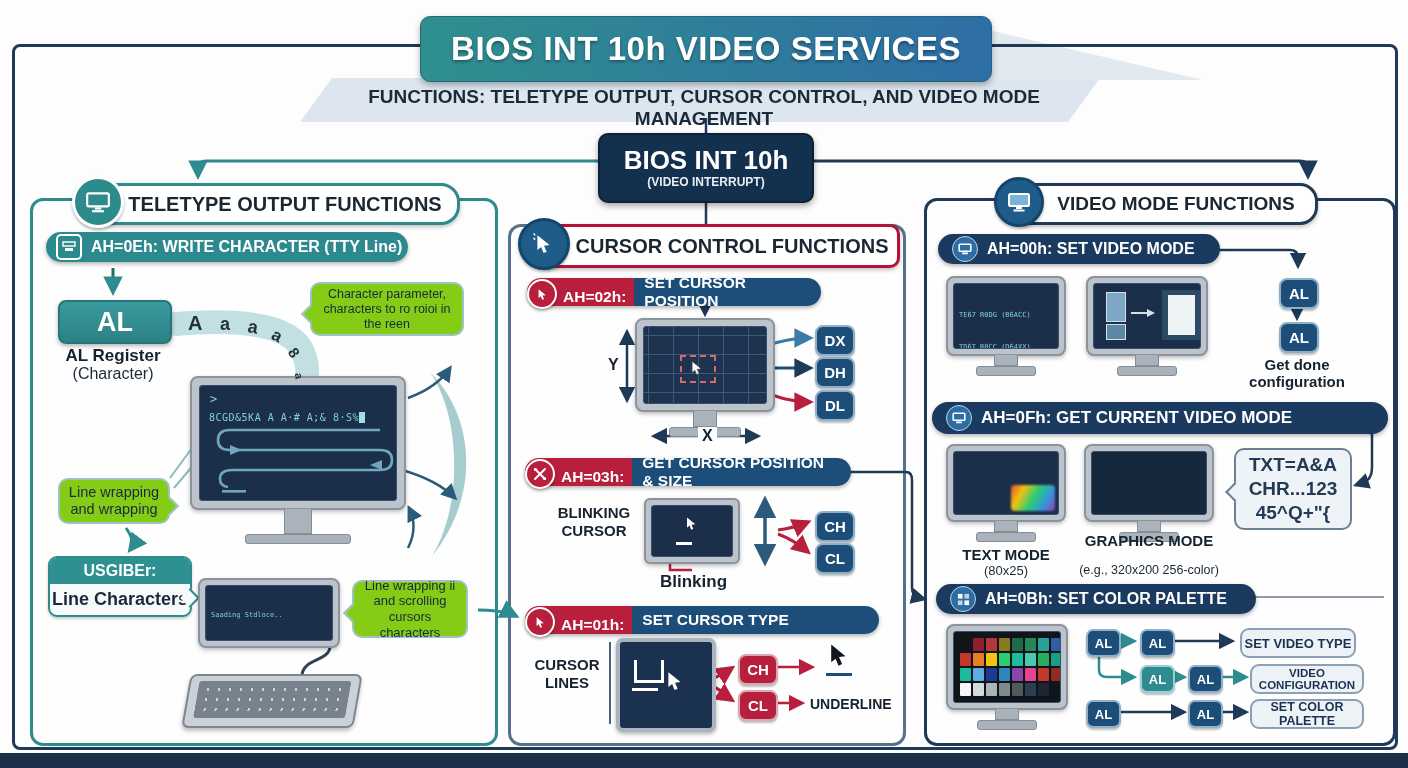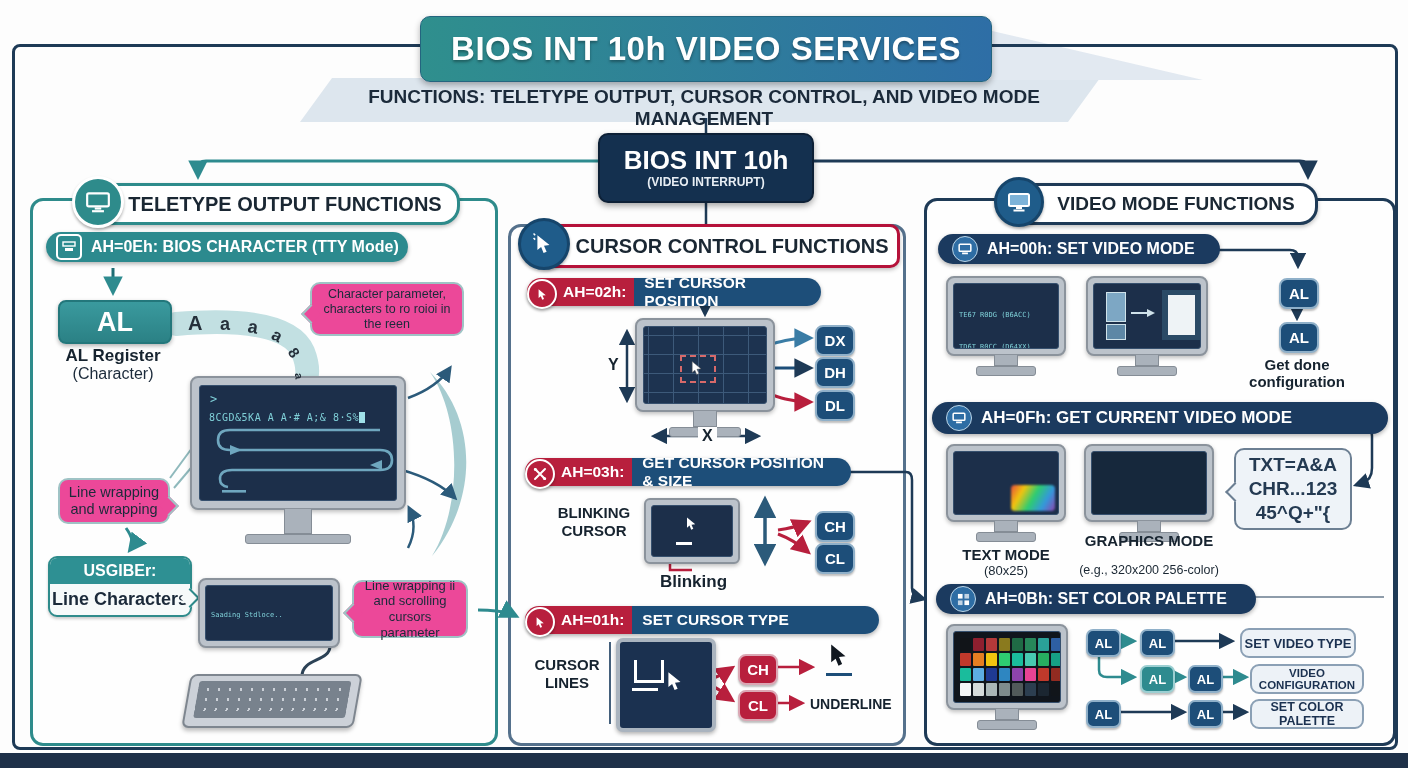--- a/index.html
+++ b/index.html
@@ -22,36 +22,36 @@
   .panel{position:absolute;background:#fefefe;border-radius:13px;z-index:1;}
   .p-left{left:30px;top:198px;width:462px;height:542px;border:3px solid #2e8b8b;}
   .p-mid{left:508px;top:224px;width:392px;height:516px;border:3px solid #55718c;}
   .p-right{left:924px;top:198px;width:466px;height:542px;border:3px solid #1e3a56;}
   
   .hpill{position:absolute;background:#fff;display:flex;align-items:center;justify-content:center;font-weight:700;z-index:3;box-shadow:0 2px 4px rgba(0,0,0,.25);}
   .hcircle{position:absolute;border-radius:50%;display:flex;align-items:center;justify-content:center;z-index:4;box-shadow:0 2px 3px rgba(0,0,0,.3);}
   
   .fnpill{position:absolute;display:flex;align-items:center;color:#fff;font-weight:700;z-index:3;box-shadow:0 2px 4px rgba(0,0,0,.3);}
   .fnpill .ic{flex:0 0 auto;display:flex;align-items:center;justify-content:center;border-radius:50%;}
-  .seg-red{background:#b81f3d;height:100%;display:flex;align-items:center;padding:0 8px 0 36px;border-radius:15px 0 0 15px;}
+  .seg-red{background:#b81f3d;height:100%;display:flex;align-items:flex-end;padding:0 8px 0 36px;border-radius:15px 0 0 15px;}
   .seg-navy{background:#1d4e79;height:100%;display:flex;align-items:center;padding:0 16px 0 10px;border-radius:0 15px 15px 0;flex:1;}
   
   .chip{position:absolute;width:36px;height:27px;border-radius:8px;background:#1d4e79;border:2px solid #8fb0c9;color:#fff;font-weight:700;font-size:15px;display:flex;align-items:center;justify-content:center;z-index:3;box-shadow:0 2px 2px rgba(0,0,0,.25);}
   .chip.red{background:#b81f3d;border-color:#dba7b4;}
   .chip.teal{background:#2e8b8f;border-color:#9ccfd2;}
   .chip.sm{width:31px;height:24px;font-size:13px;border-radius:7px;}
   
   .mon{position:absolute;z-index:3;}
   .mon-frame{background:#bcc3cb;border:2px solid #8b939c;border-radius:8px;padding:7px;box-shadow:0 2px 4px rgba(0,0,0,.25);}
   .mon-screen{background:#1c2f4a;border-radius:3px;position:relative;overflow:hidden;border:1px solid #36506e;}
   .neck{width:22px;height:15px;background:#aab2bb;margin:-1px auto 0;border:1px solid #858d96;border-top:none;}
   .base{width:70px;height:8px;background:#aab2bb;border:1px solid #858d96;border-radius:3px;margin:0 auto;}
   .scrtxt{position:absolute;color:#7fd0d8;font-family:"DejaVu Sans Mono",monospace;white-space:pre;}
   
-  .bubble{position:absolute;background:#ec4899;border:2px solid #9fc3c5;border-radius:10px;color:#1b2a3a;text-align:center;display:flex;flex-direction:column;align-items:center;justify-content:center;padding:4px 6px;z-index:3;box-sizing:border-box;}
+  .bubble{position:absolute;background:#84cc16;border:2px solid #9fc3c5;border-radius:10px;color:#1b2a3a;text-align:center;display:flex;flex-direction:column;align-items:center;justify-content:center;padding:4px 6px;z-index:3;box-sizing:border-box;}
   .bubble::after{content:"";position:absolute;width:12px;height:12px;background:inherit;transform:rotate(45deg);}
   .tail-l::after{left:-8px;top:45%;border-left:2px solid #9fc3c5;border-bottom:2px solid #9fc3c5;}
   .tail-r::after{right:-8px;top:45%;border-right:2px solid #9fc3c5;border-top:2px solid #9fc3c5;}
   .bubble.blue{background:#eef3f8;border-color:#6c7f93;}
   .bubble.blue::after{border-color:#6c7f93;}
   
   .callout{position:absolute;width:140px;border:2px solid #2e8b8b;border-radius:9px;overflow:visible;z-index:3;background:#f6fafa;box-shadow:0 2px 3px rgba(0,0,0,.2);}
   .callout .ch{background:#2e9093;color:#fff;font-weight:700;font-size:16px;text-align:center;padding:4px 0;border-radius:7px 7px 0 0;}
   .callout .cb{color:#1b2a3a;font-weight:700;font-size:18px;text-align:center;padding:5px 0;}
   .callout::after{content:"";position:absolute;right:-7px;top:58%;width:12px;height:12px;background:#f6fafa;border-right:2px solid #2e8b8b;border-top:2px solid #2e8b8b;transform:rotate(45deg);}
@@ -175,21 +175,21 @@
       </svg>
   </div>
 
   <div class="fnpill" style="left:46px;top:232px;width:352px;height:30px;background:#2c8a8e;border-radius:15px;font-size:16px;padding-left:10px;gap:9px;">
     <span class="ic" style="width:22px;height:22px;border:2px solid #fff;border-radius:5px;">
       <svg width="14" height="12" viewBox="0 0 14 12">
           <rect x="1" y="1" width="12" height="4" fill="none" stroke="#fff" stroke-width="1.4"></rect>
           <rect x="3" y="7" width="8" height="3" fill="#fff"></rect>
         </svg>
     </span>
-    <span>AH=0Eh: BIOS CHARACTER (TTY Mode)</span>
+    <span>AH=0Eh: WRITE CHARACTER (TTY Line)</span>
   </div>
 
   <div class="abs" style="left:58px;top:300px;width:110px;height:40px;background:linear-gradient(#3a9a9e,#2b8185);border:2px solid #23777b;border-radius:8px;display:flex;align-items:center;justify-content:center;color:#fff;font-size:27px;font-weight:700;z-index:3;box-shadow:0 2px 4px rgba(0,0,0,.3);">
     <span>AL</span>
   </div>
   <div class="lbl" style="left:30px;top:346px;width:166px;text-align:center;font-size:17px;">AL Register</div>
   <div class="abs" style="left:30px;top:365px;width:166px;text-align:center;font-size:16px;color:#1b2a3a;z-index:3;">(Character)</div>
 
   <div class="letters">
     <span style="left:188px;top:312px;font-size:20px;">A</span>
@@ -237,21 +237,21 @@
         <div>Saading Stdloce..</div>
         <div>Stytending Cmdnia 0 ——done</div>
         
         
       </div>
     </div>
       </div>
   </div>
 
   <div class="bubble tail-l" style="left:352px;top:580px;width:116px;height:58px;font-size:13px;line-height:1.2;">
-    <span>Line wrapping ii and scrolling cursors parameter</span>
+    <span>Line wrapping ii and scrolling cursors characters</span>
   </div>
 
   <div class="kb">
       <div class="keys"></div>
     </div>
 
   <div class="hpill" style="left:538px;top:224px;width:330px;height:38px;border:3px solid #b5123a;border-radius:10px;font-size:20px;padding-left:26px;">
     <span>CURSOR CONTROL FUNCTIONS</span>
   </div>
   <div class="hcircle" style="left:518px;top:218px;width:46px;height:46px;background:#1f5c8a;border:3px solid #16456b;">

